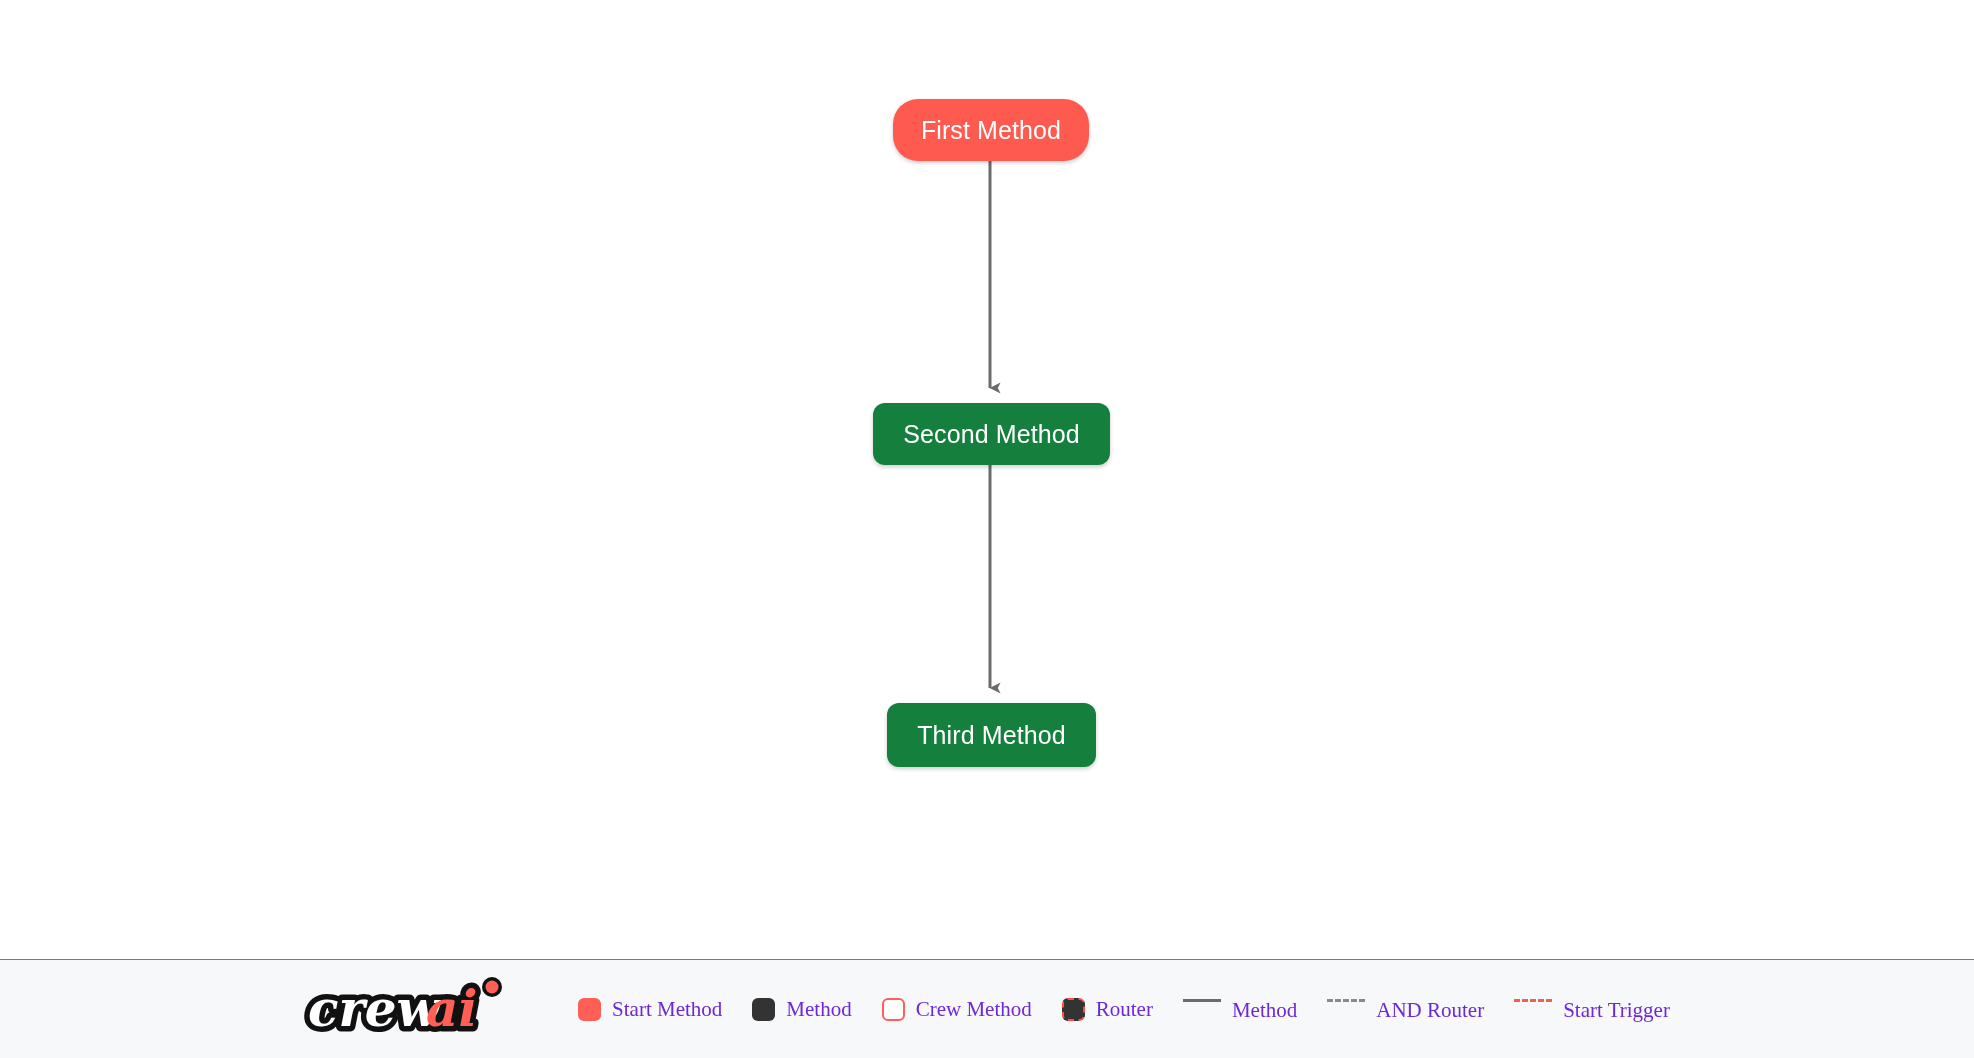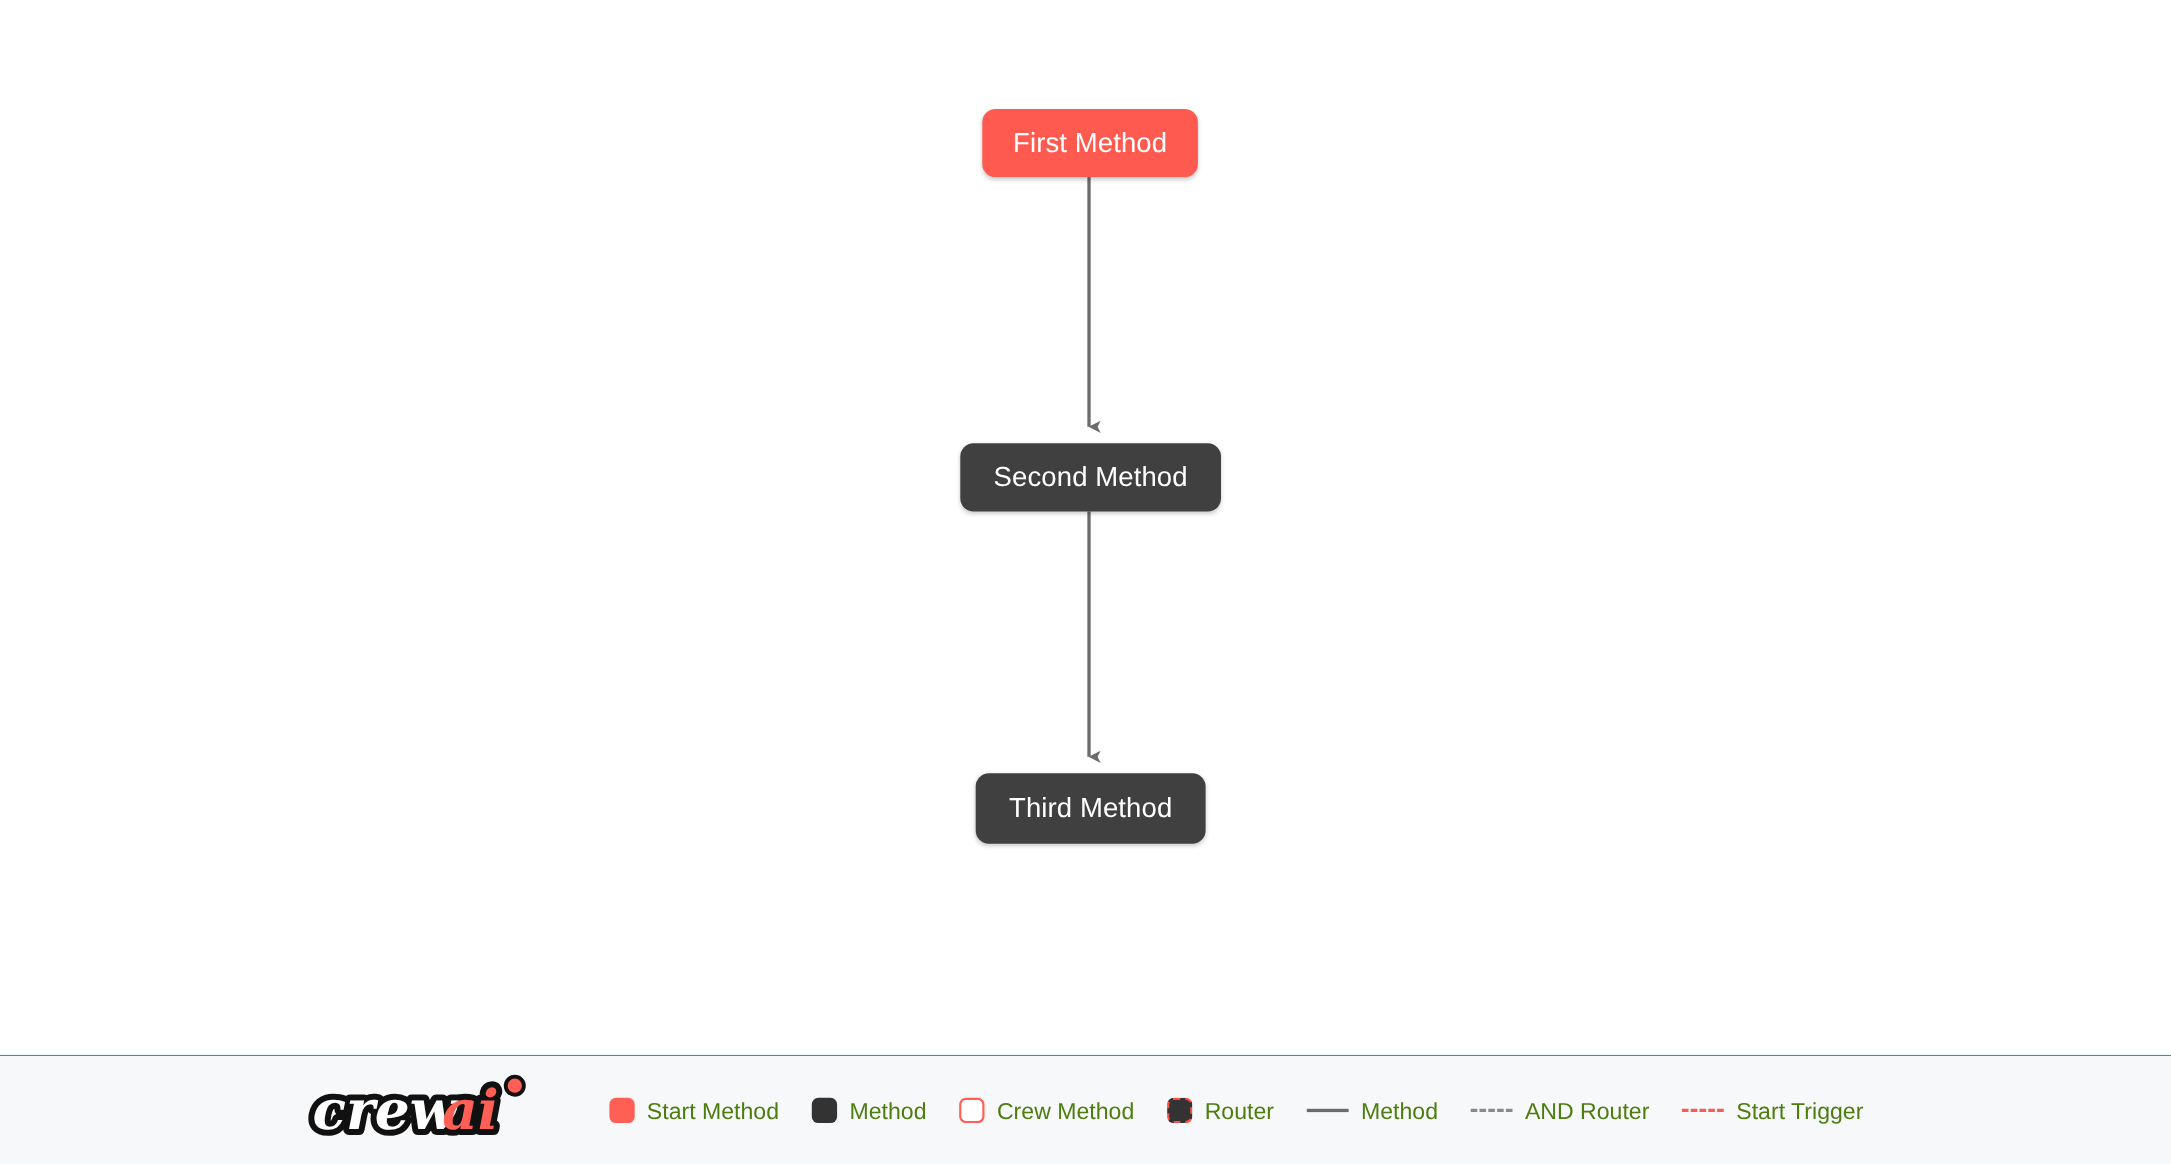--- a/index.html
+++ b/index.html
@@ -47,21 +47,21 @@
     line-height: 1;
     letter-spacing: 0.1px;
     white-space: nowrap;
     box-shadow: 0 2px 4px rgba(0,0,0,0.20);
     user-select: none;
   }
   .node-start {
     background: #ff5a50;
   }
   .node-method {
-    background: #404040;
+    background: #15803d;
   }
 
   
   #legend-bar {
     position: absolute;
     left: 0;
     top: 959px;
     width: 1974px;
     height: 99px;
     background: #f7f8fa;
@@ -79,25 +79,25 @@
   }
 
   
   #crewai-logo {
     display: block;
     margin-right: 22px;
   }
 
   .legend-item {
     display: flex;
-    align-items: center;
     gap: 11px;
     font-size: 21px;
-    color: #4d7c0f;
+    color: #6d28d9;
     white-space: nowrap;
+    font-family: Liberation Serif, serif;
   }
   .legend-label {
     line-height: 1;
     position: relative;
     top: 1px;
   }
 
   .swatch {
     width: 23px;
     height: 23px;
@@ -137,21 +137,21 @@
 
     <g>
       <line x1="990" y1="161" x2="990" y2="388" stroke="#6b6b6b" stroke-width="3" marker-end="url(#arrow-gray)"></line>
     </g>
 
     <g>
       <line x1="990" y1="465" x2="990" y2="688" stroke="#6b6b6b" stroke-width="3" marker-end="url(#arrow-gray)"></line>
     </g>
   </svg>
 
-  <div class="node node-start" style="left:893px; top:99px; width:196px; height:62px;">
+  <div class="node node-start" style="left:893px; top:99px; width:196px; height:62px;border-radius:25px;">
     <span>First Method</span>
   </div>
 
   <div class="node node-method" style="left:873px; top:403px; width:237px; height:62px;">
     <span>Second Method</span>
   </div>
 
   <div class="node node-method" style="left:887px; top:703px; width:209px; height:64px;">
     <span>Third Method</span>
   </div>

